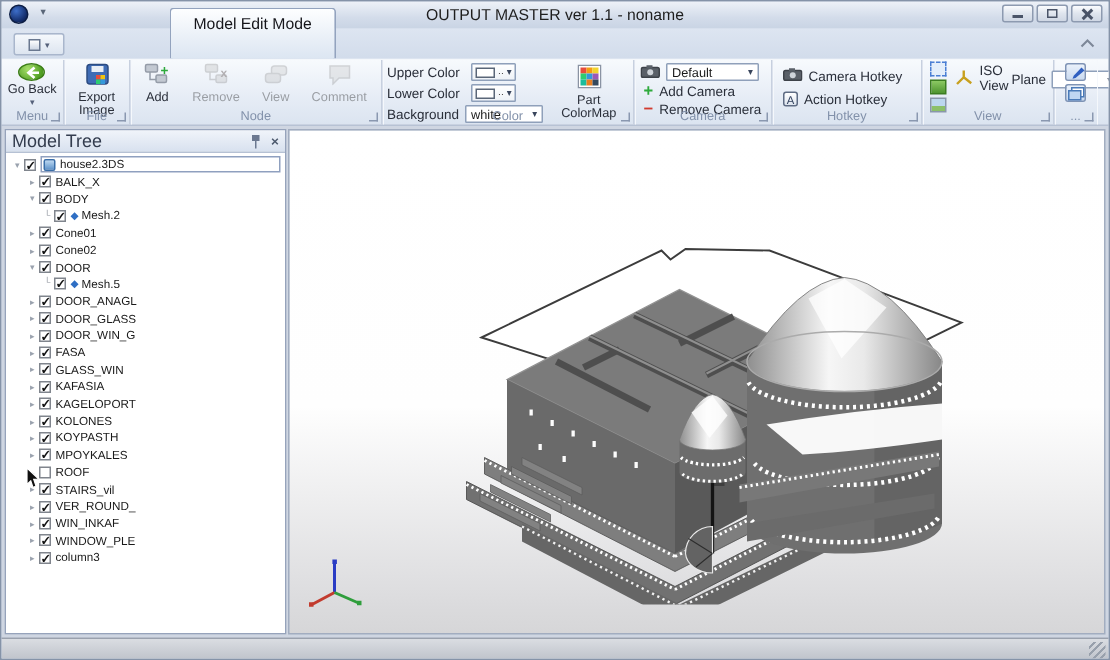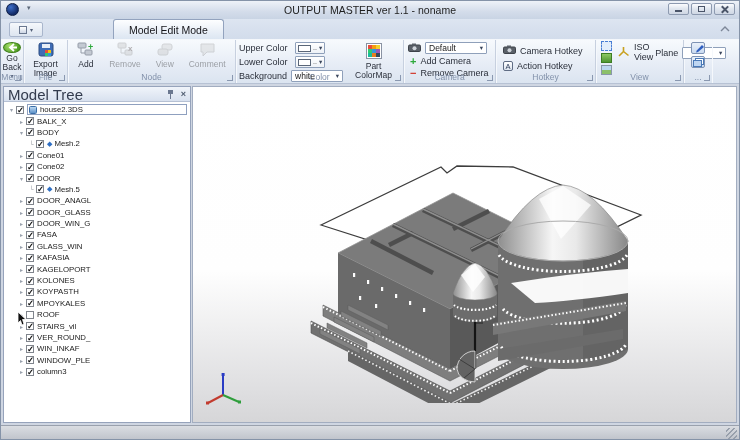--- a/index.html
+++ b/index.html
@@ -21,21 +21,21 @@
   .ic-close { position:relative; width:8px; height:8px; }
   .ic-close::before,.ic-close::after { content:""; position:absolute; left:3.5px; top:0; width:1.8px; height:9px; background:#4a5468; }
   .ic-close::before { transform:rotate(45deg);} .ic-close::after { transform:rotate(-45deg);}
 
   
   .tabrow { position:relative; height:20px; background:linear-gradient(#dde5f1,#d2dcEB); }
   .qatbtn { position:absolute; left:8px; top:3px; width:34px; height:15px; border:1px solid #a9b6cc; border-radius:2px;
             background:linear-gradient(#f5f8fc,#dde5f0); display:flex; align-items:center; justify-content:center; gap:3px; }
   .ic-grid { width:8px; height:8px; border:1px solid #6a7890; background:linear-gradient(#fff,#cdd6e4); }
   .tiny-caret { font-size:6px; color:#55617a; }
-  .tab { position:absolute; left:112px; bottom:0; height:20px; line-height:20px; padding:0 15px;
+  .tab { position:absolute; left:112px; bottom:0; height:34px; line-height:20px; padding:0 15px;
          background:linear-gradient(#fdfeff,#e9eff7 60%,#dce6f2); border:1px solid #93a3be; border-bottom:none;
          border-radius:3px 3px 0 0; font-size:10.5px; color:#15151a; }
   .collapse { position:absolute; right:9px; top:5px; }
 
   
   .ribbon { height:45px; background:linear-gradient(#f7fafd,#e7edf6 55%,#dbe4f0); border-top:1px solid #f4f7fb; border-bottom:1px solid #b7c2d4; display:flex; }
   .rgroup { position:relative; height:100%; border-right:1px solid #c7d0df; box-shadow:1px 0 0 #f5f8fc; }
   .gbody { height:33px; display:flex; align-items:center; }
   .glabel { position:absolute; bottom:0; left:0; right:0; height:11px; text-align:center; font-size:8.5px; color:#8291aa; }
   .launcher { position:absolute; right:2px; bottom:2px; width:6px; height:6px; border-right:1px solid #8a98b0; border-bottom:1px solid #8a98b0; }
@@ -60,21 +60,21 @@
   .minicol { display:flex; flex-direction:column; gap:2px; margin:0 3px; }
   .mi1 { width:11px; height:10px; border:1px dashed #4a7fd4; background:#e3eefb; }
   .mi2 { width:11px; height:10px; background:linear-gradient(#8cc963,#4f9530); border:1px solid #3c7d22; }
   .mi3 { width:11px; height:10px; border:1px solid #8a97ab; background:linear-gradient(#bcd7ee 55%,#8cc06a 55%); }
   .mlast { width:14px; height:12px; border:1px solid #7e93b5; border-radius:2px; background:linear-gradient(#eaf1fa,#c9daf0); }
 
   
   .main { display:flex; height:341px; background:#cfd6e2; }
   .panel { width:188px; margin:2px 0 2px 2px; background:#fff; border:1px solid #96a3bb; display:flex; flex-direction:column; }
   .phead { height:15px; background:linear-gradient(#f0f4fa,#d8e1ef); border-bottom:1px solid #b6c1d4; display:flex; align-items:center; padding:0 4px; }
-  .ptitle { flex:1; font-size:15px; color:#333c4e; }
+  .ptitle { flex:1; font-size:12px; color:#333c4e; }
   .pin { width:7px; height:9px; position:relative; margin-right:7px; }
   .pin::before { content:""; position:absolute; left:1px; top:0; width:5px; height:4px; background:#6b7890; }
   .pin::after { content:""; position:absolute; left:3px; top:4px; width:1px; height:5px; background:#6b7890; }
   .pclose { font-size:9px; font-weight:bold; color:#4d5а6e; color:#4d5a6e; line-height:9px; }
   .tree { flex:1; overflow:hidden; padding-top:2px; background:#fff; }
   .trow { position:relative; height:11.4px; display:flex; align-items:center; }
   .exp { width:9px; font-size:6px; color:#9aa2ae; text-align:center; flex:none; }
   .conn { color:#8a8f98; }
   .cb { flex:none; width:8px; height:8px; border:1px solid #808archive8a; border:1px solid #80858d; background:#fff; margin-right:3px;
         font-size:8.5px; line-height:6px; color:#111; text-align:center; font-weight:bold; overflow:visible; }
@@ -124,21 +124,21 @@
     <div class="tab">Model Edit Mode</div>
     <div class="collapse">
       <svg width="10" height="6">
           <polyline points="1,5 5,1 9,5" fill="none" stroke="#7d8798" stroke-width="1.4"></polyline>
         </svg>
     </div>
   </div>
 
   <div class="ribbon">
 
-    <div class="rgroup" style="width:23px">
+    <div class="rgroup" style="width:42px">
       <div class="gbody" style="justify-content:center">
         <div class="bigbtn">
           <span class="goback">
             <svg width="11" height="9">
                 <path d="M7 1 L3 4.5 L7 8 M3 4.5 H10" fill="none" stroke="#fff" stroke-width="1.8"></path>
               </svg>
           </span>
           <span class="blabel">Go Back</span>
           <span class="tiny-caret">▾</span>
         </div>

